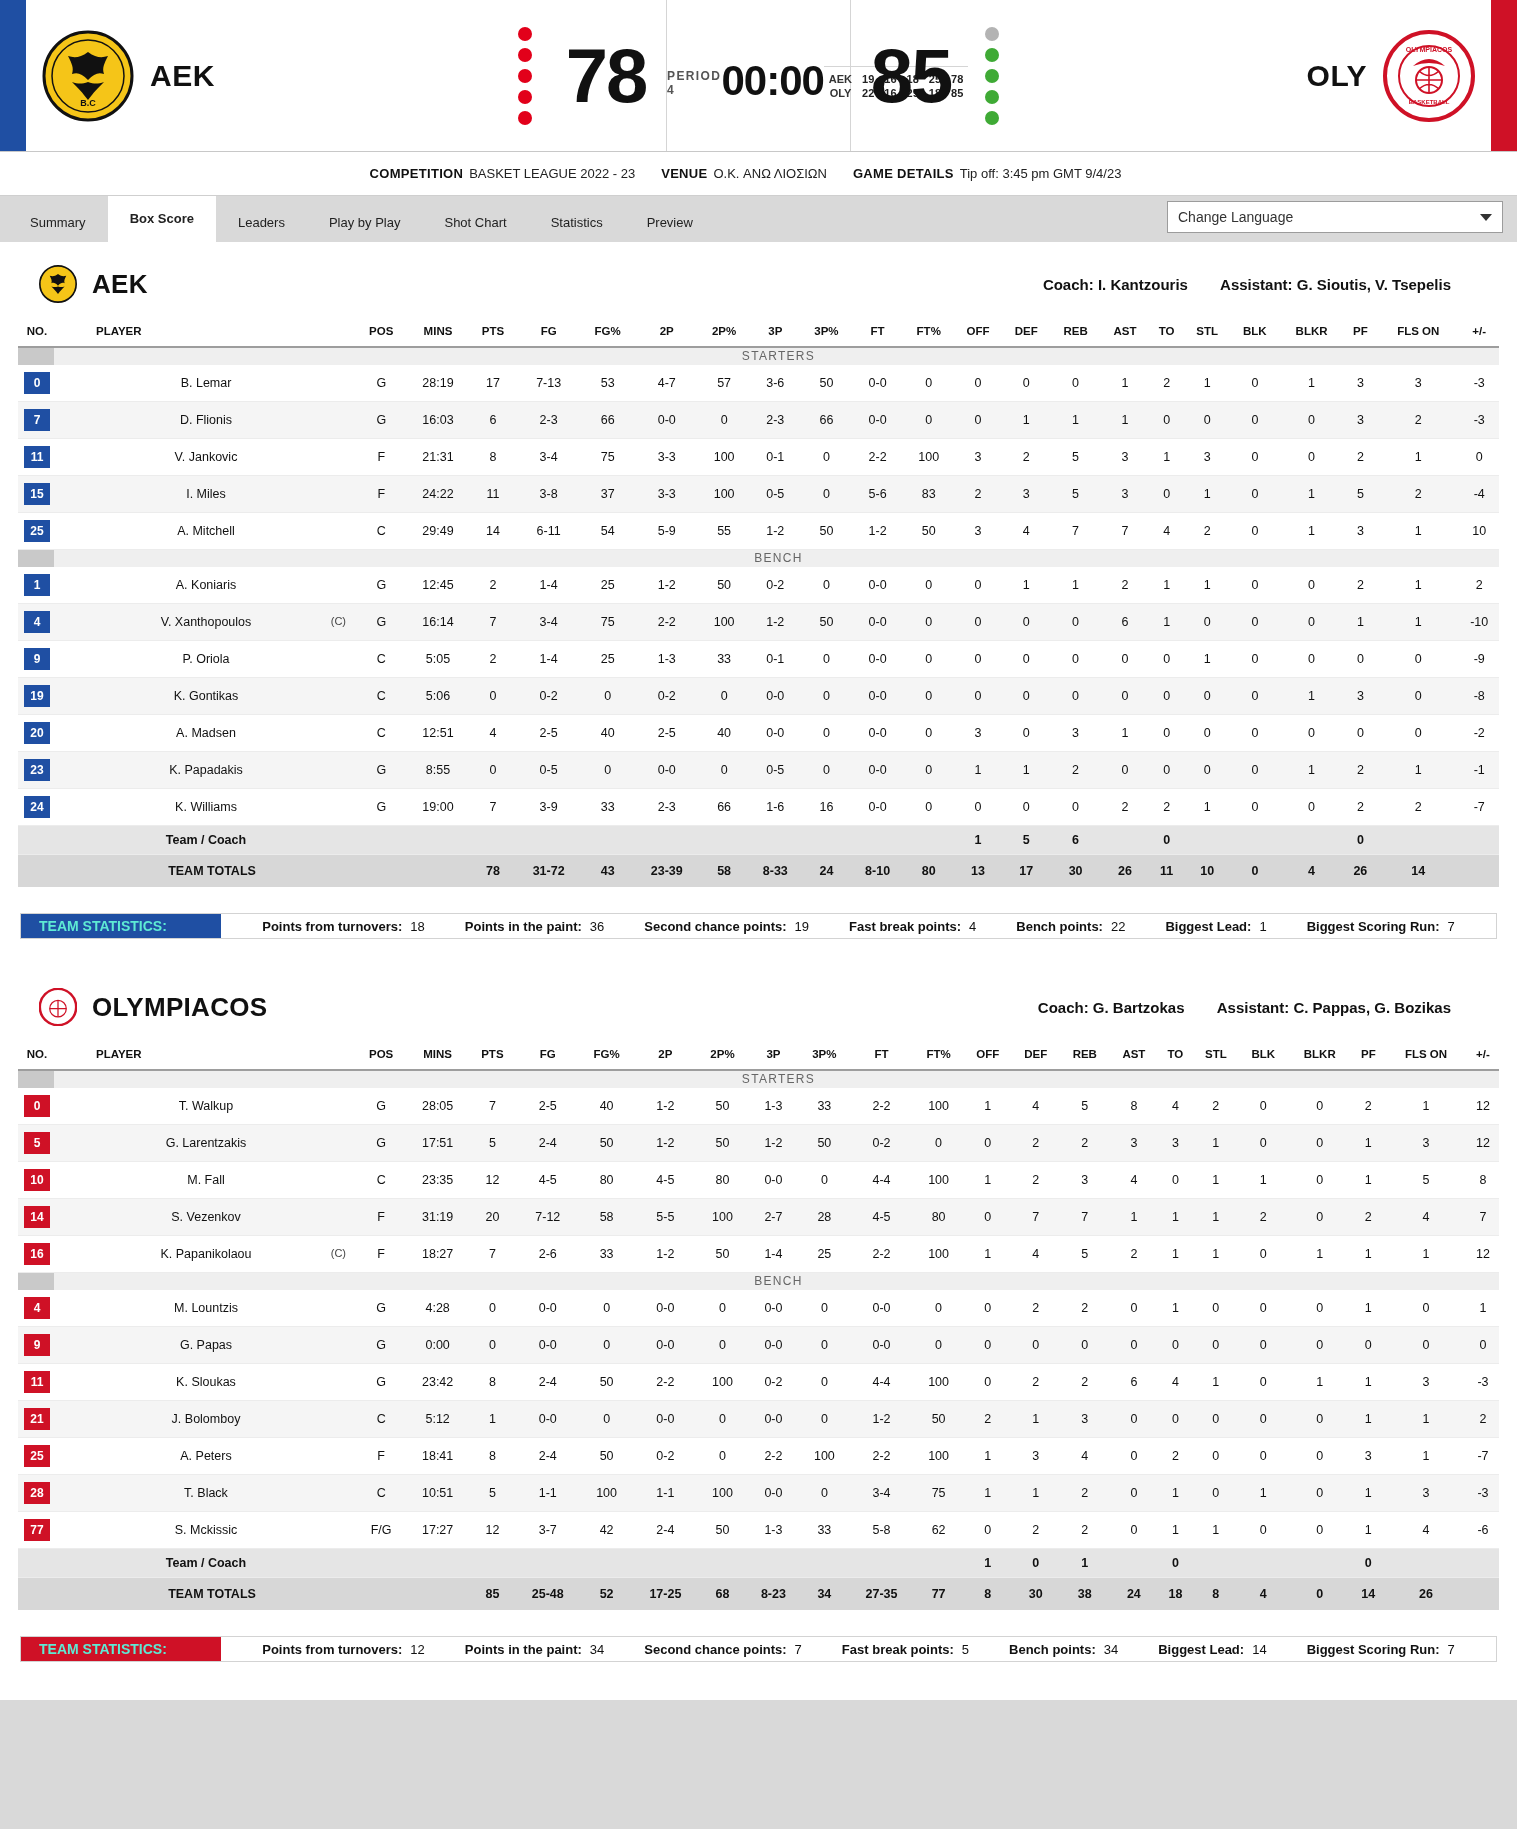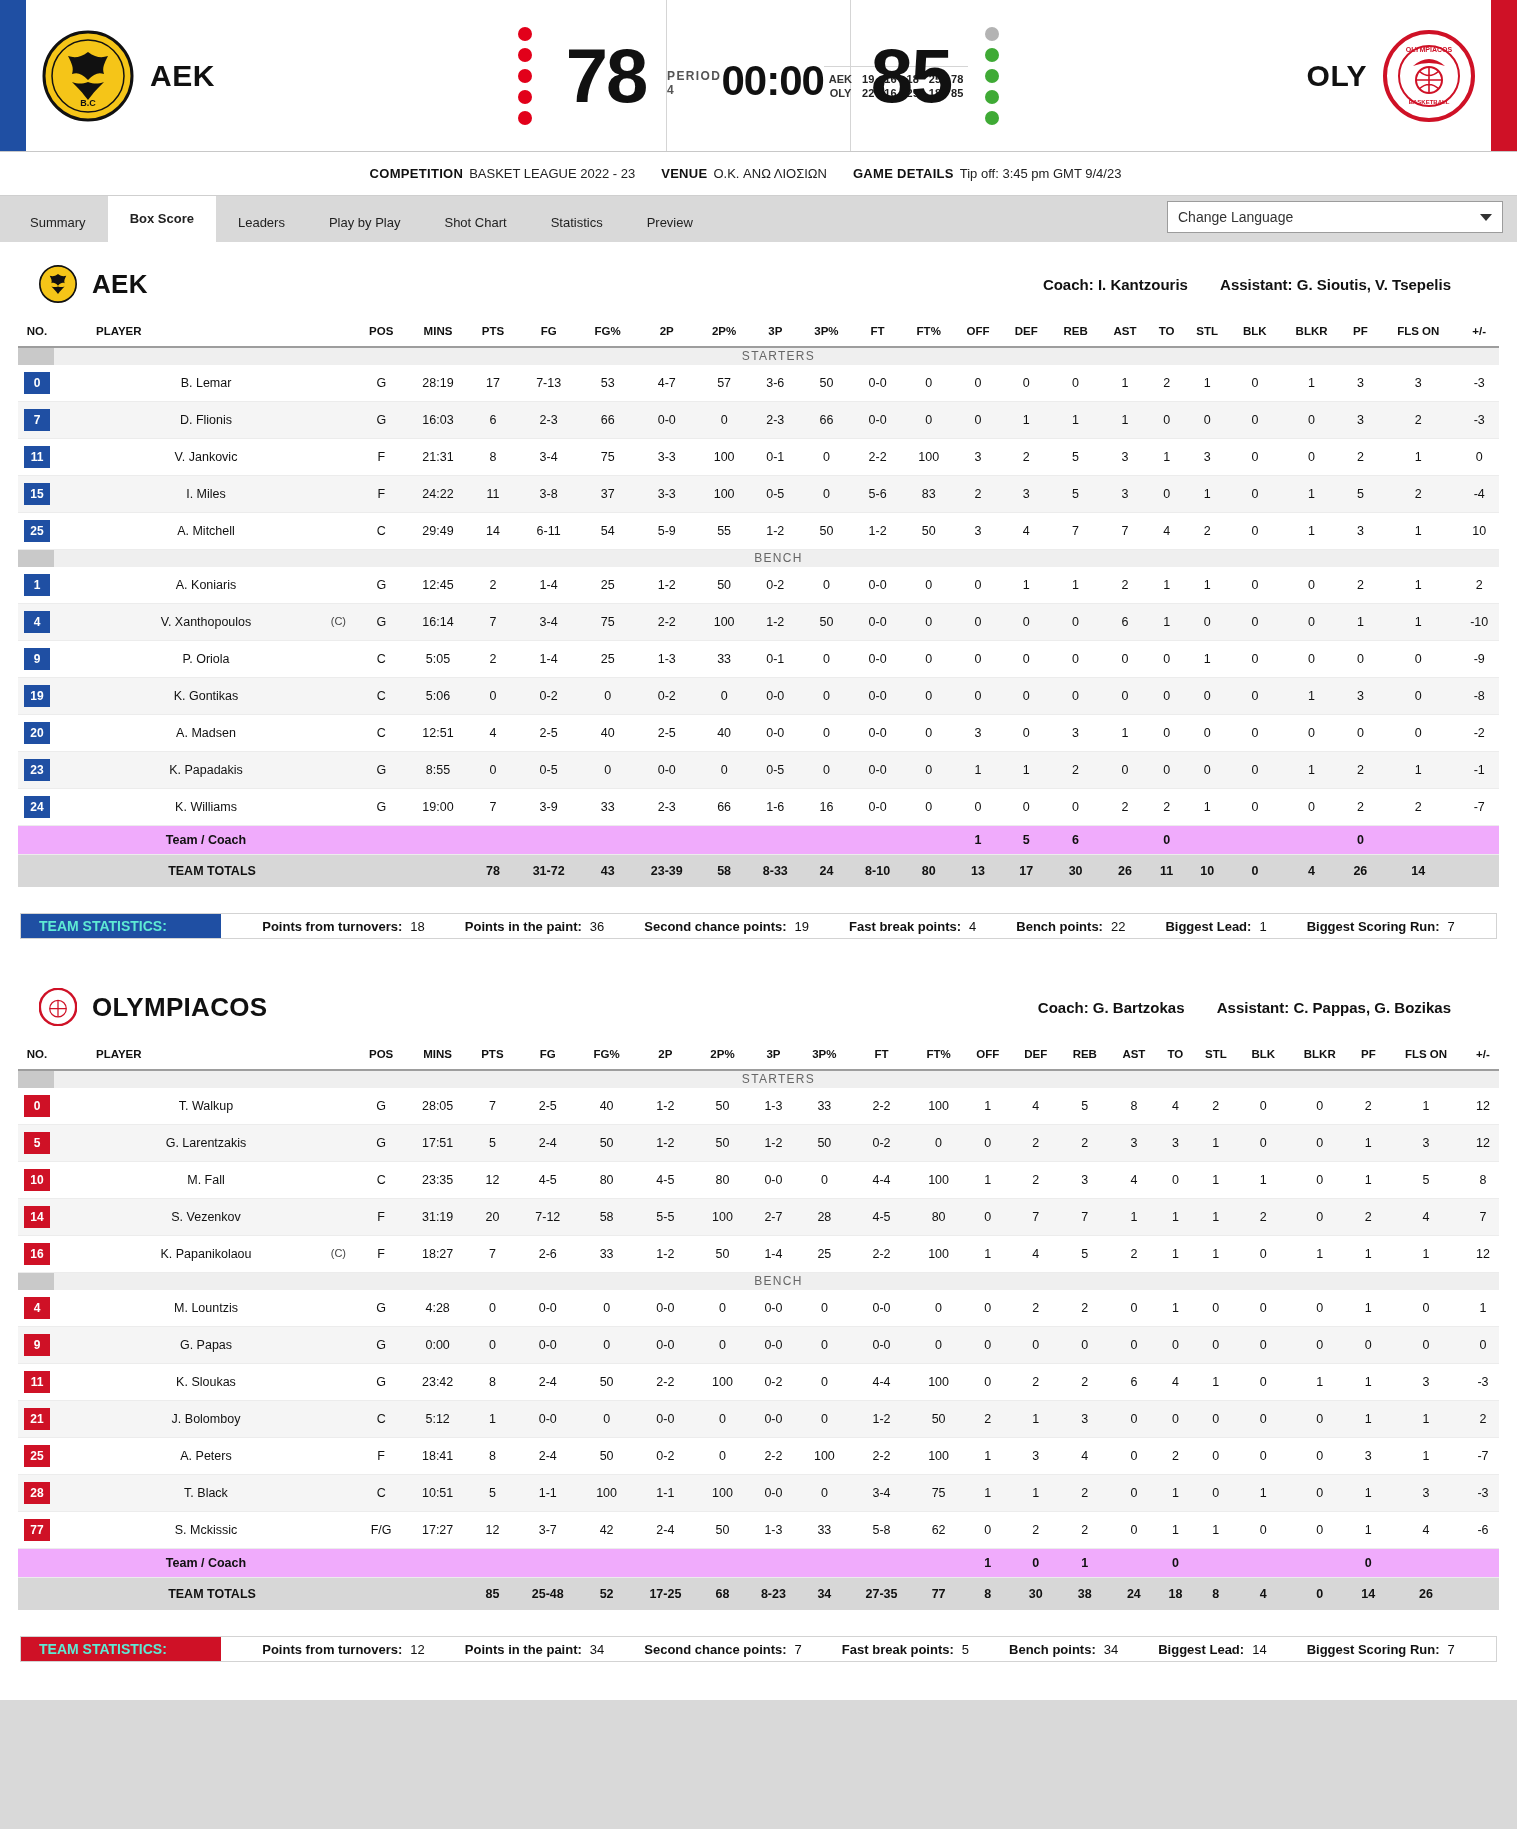--- a/index.html
+++ b/index.html
@@ -87,21 +87,21 @@
   table.box tr.alt td { background:#f5f5f5; }
   td.num { width:38px; padding:0; }
   .jersey { width:26px; height:22px; line-height:22px; color:#fff; font-weight:bold; font-size:12px; text-align:center; margin:0 auto; }
   .jersey.aek { background:#1f4fa3; }
   .jersey.oly { background:#cf1126; }
   td.pname { text-align:left; padding-left:14px; position:relative; }
   td.pname .cap { position:absolute; right:10px; color:#444; font-size:11px; }
   .section-band { display:flex; align-items:stretch; height:17px; }
   .section-band .left { width:36px; background:#c9c9c9; }
   .section-band .lab { flex:1; background:#efefef; font-size:12px; letter-spacing:1.3px; color:#666; line-height:17px; padding-left:4px; }
-  tr.teamcoach td { background:#f0abfc; font-weight:bold; }
+  tr.teamcoach td { background:#e5e5e5; font-weight:bold; }
   tr.totals td { background:#d7d7d7; font-weight:bold; border-bottom:none; padding:9px 2px; }
   tr.totals td.pname { padding-left:14px; }
 
   
   .teamstats { display:flex; align-items:stretch; margin:26px 2px 10px; border:1px solid #d3d3d3; }
   .teamstats .title { color:#5eead4; font-weight:bold; font-size:14px; padding:4px 18px; width:200px; }
   .teamstats.aek .title { background:#1f4fa3; }
   .teamstats.oly .title { background:#cf1126; }
   .teamstats .items { flex:1; display:flex; align-items:center; justify-content:center; gap:40px; font-size:13px; background:#fff;}
   .teamstats .items .k { font-weight:bold; }

